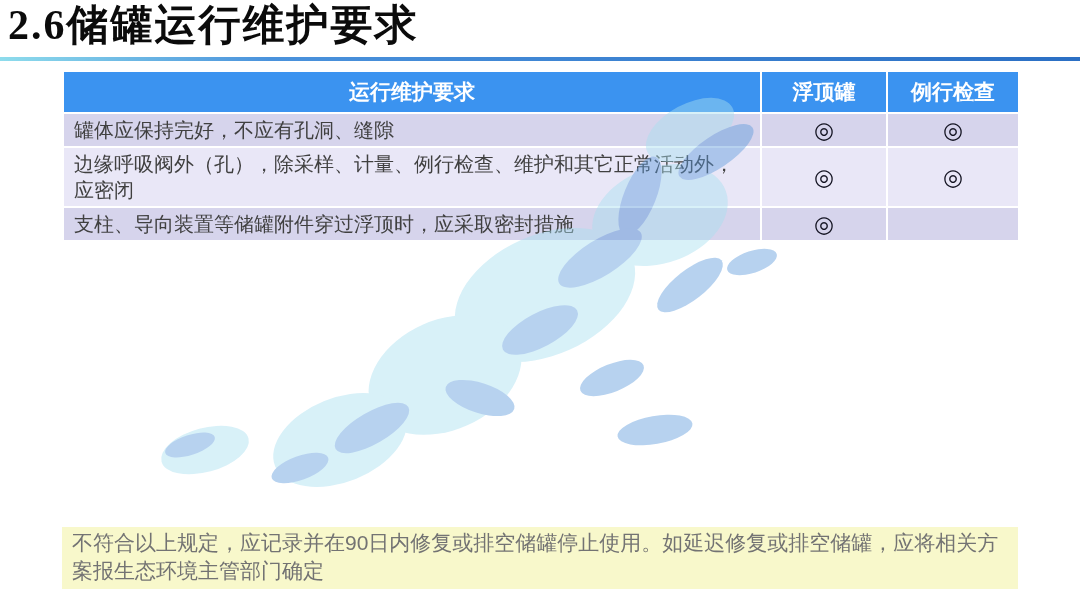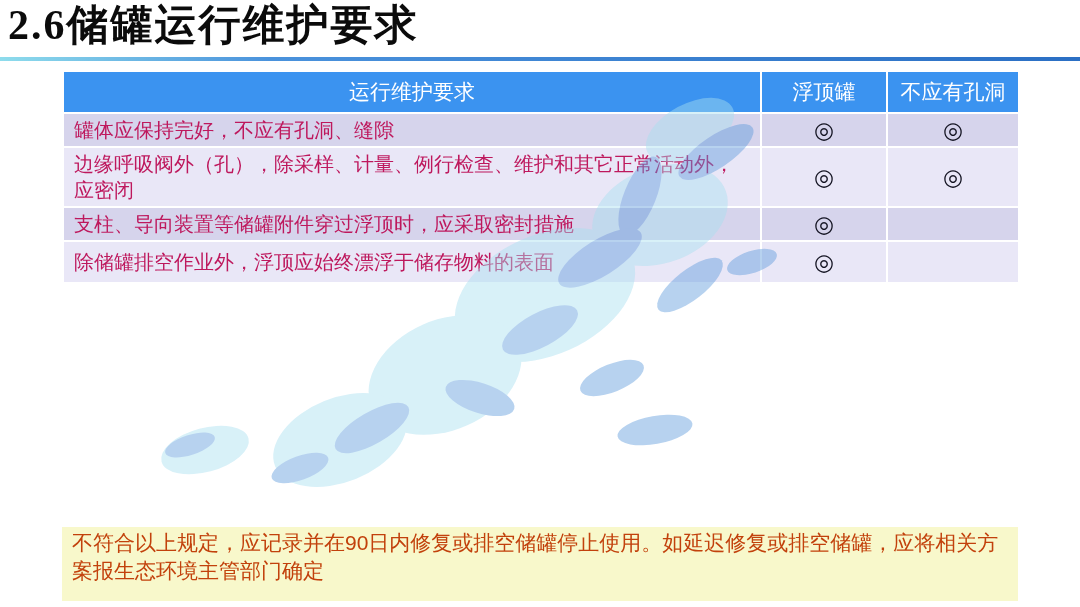--- a/index.html
+++ b/index.html
@@ -27,45 +27,45 @@
   .tank-table{
     position:absolute;left:62px;top:70px;width:956px;
     border-collapse:collapse;table-layout:fixed;
   }
   .tank-table col.c1{width:698px;}
   .tank-table col.c2{width:126px;}
   .tank-table col.c3{width:132px;}
   .tank-table th{
     background:var(--header-bg,#3b93f0);
     color:var(--header-text,#ffffff);
-    font-size:21px;font-weight:normal;
+    font-size:21px;font-weight:bold;
     height:36px;padding:2px;border:2px solid #fff;
   }
   .tank-table td{
     border:2px solid #fff;
-    font-size:20px;color:#be185d;
+    font-size:20px;color:#404040;
     line-height:26px;padding:3px 10px;
     vertical-align:middle;
   }
   .tank-table tbody tr:nth-child(odd) td{background:var(--row-dark,#d6d4ec);}
   .tank-table tbody tr:nth-child(even) td{background:var(--row-light,#e9e7f7);}
   .tank-table tbody tr:nth-child(4) td,
   .tank-table tbody tr:nth-child(5) td{padding-top:7px;padding-bottom:7px;}
   .tank-table td.sym{
     text-align:center;font-size:23px;line-height:1;
     color:#10101e;padding:3px 0;
   }
 
   
   .note-banner{
     position:absolute;left:62px;top:527px;width:956px;
     box-sizing:border-box;
     background:var(--note-bg,#f8f8cb);
-    color:#c2410c;font-size:21px;line-height:28px;
-    padding:2px 10px 16px 10px;
+    color:#737373;font-size:21px;line-height:28px;
+    padding:2px 10px 4px 10px;
   }
 
   
   .watermark{
     position:absolute;left:0;top:0;width:1080px;height:607px;
     pointer-events:none;z-index:5;
   }
 </style>
 </head>
 <body>
@@ -78,21 +78,21 @@
   <table class="tank-table">
     <colgroup>
         <col class="c1">
         <col class="c2">
         <col class="c3">
       </colgroup>
     <thead>
       <tr>
         <th>运行维护要求</th>
         <th>浮顶罐</th>
-        <th>不应有孔洞</th>
+        <th>例行检查</th>
       </tr>
     </thead>
     <tbody id="table-body">
   <tr>
     <td class="req">罐体应保持完好，不应有孔洞、缝隙</td>
     <td class="sym">◎</td>
     <td class="sym">◎</td>
   </tr>
 
 
@@ -101,25 +101,20 @@
     <td class="sym">◎</td>
     <td class="sym">◎</td>
   </tr>
 
   <tr>
     <td class="req">支柱、导向装置等储罐附件穿过浮顶时，应采取密封措施</td>
     <td class="sym">◎</td>
     <td class="sym"></td>
   </tr>
 
-  <tr>
-    <td class="req">除储罐排空作业外，浮顶应始终漂浮于储存物料的表面</td>
-    <td class="sym">◎</td>
-    <td class="sym"></td>
-  </tr>
 
 
 
 
 </tbody>
   </table>
 
   <div class="note-banner">不符合以上规定，应记录并在90日内修复或排空储罐停止使用。如延迟修复或排空储罐，应将相关方案报生态环境主管部门确定</div>
 
   <svg class="watermark" viewBox="0 0 1080 607" xmlns="http://www.w3.org/2000/svg">

